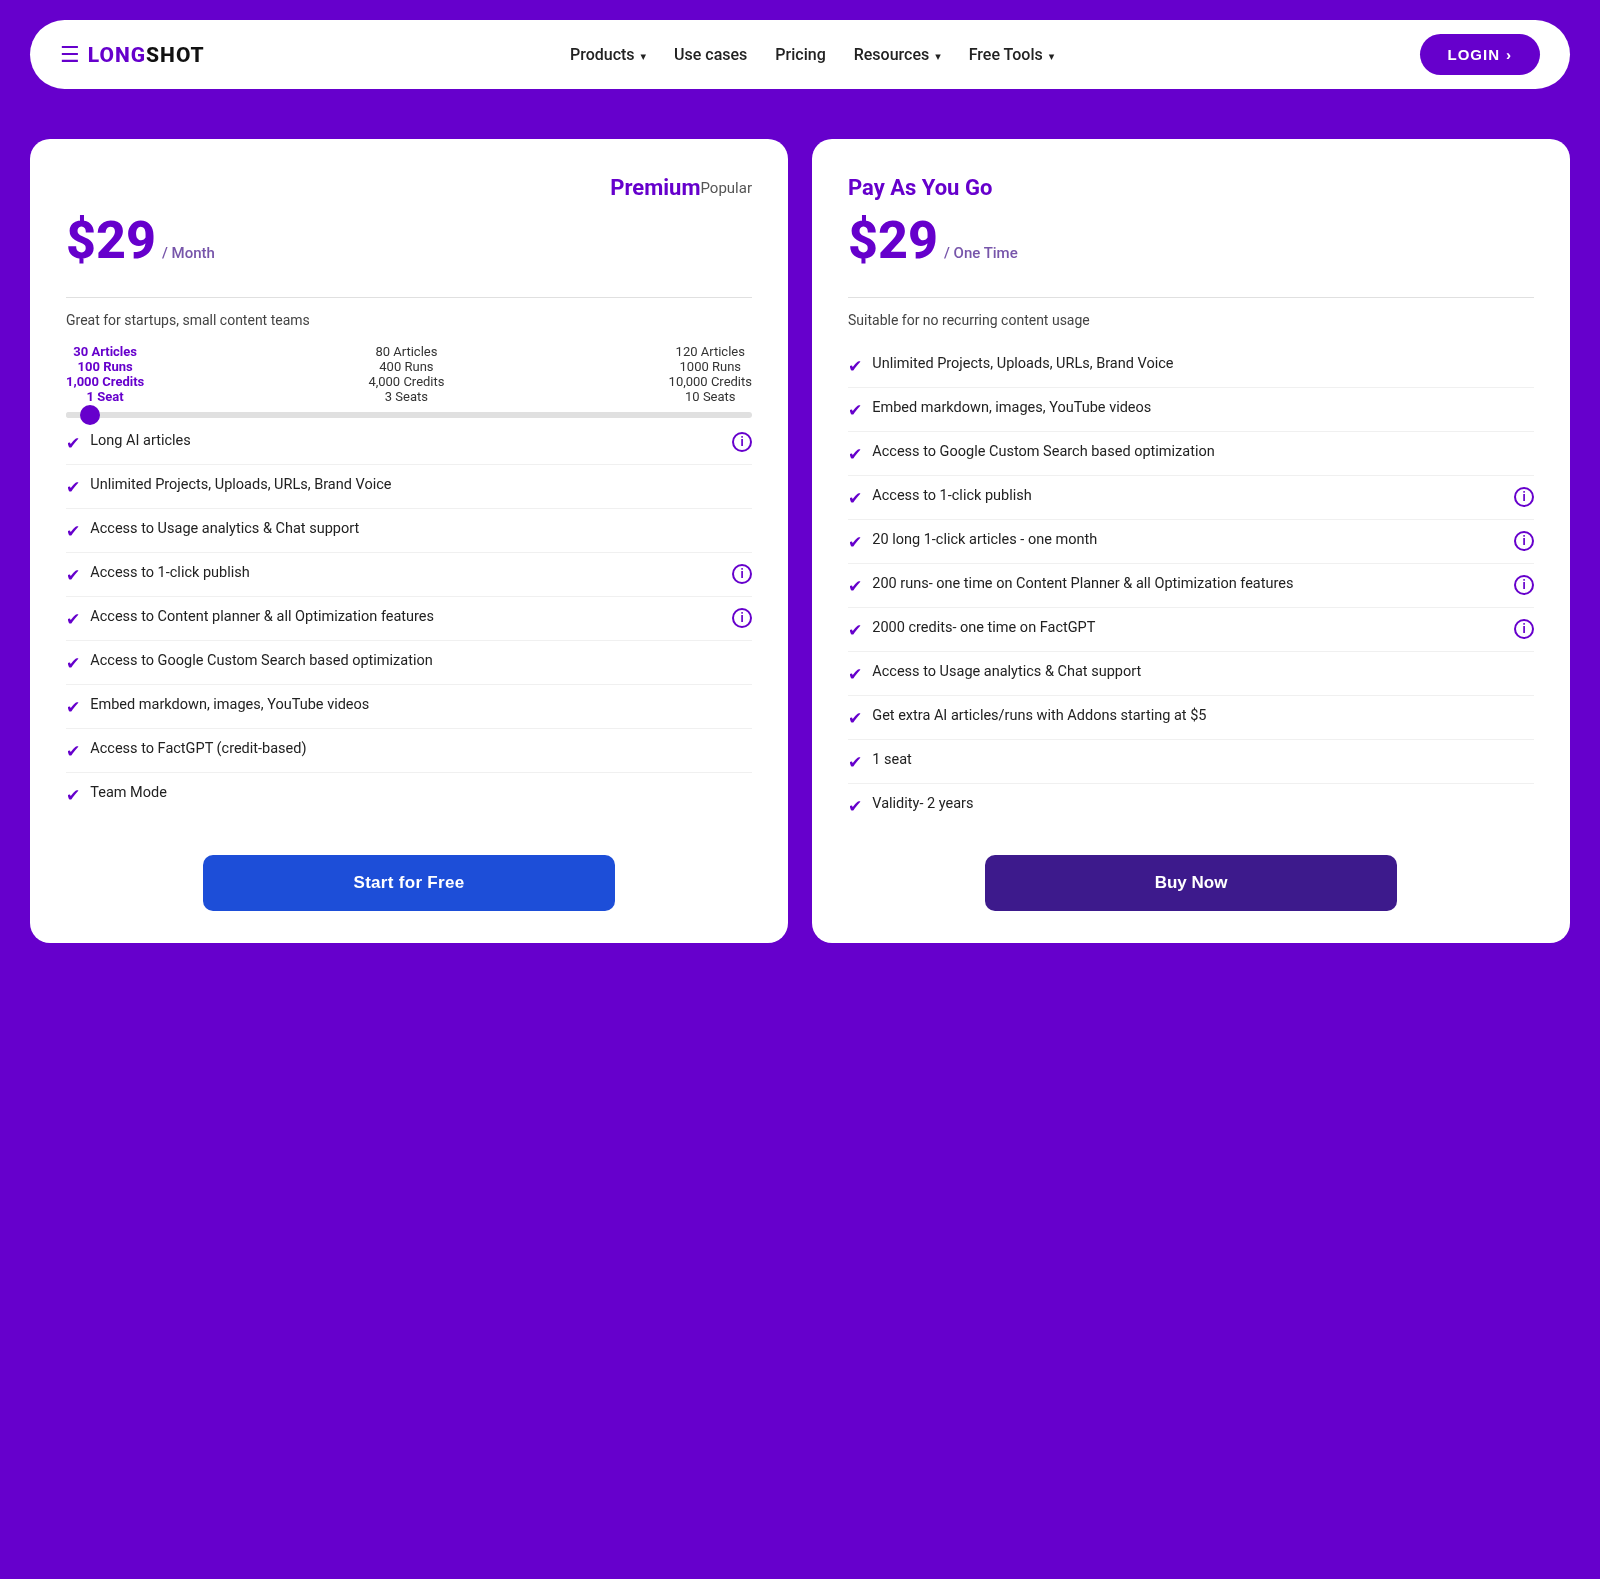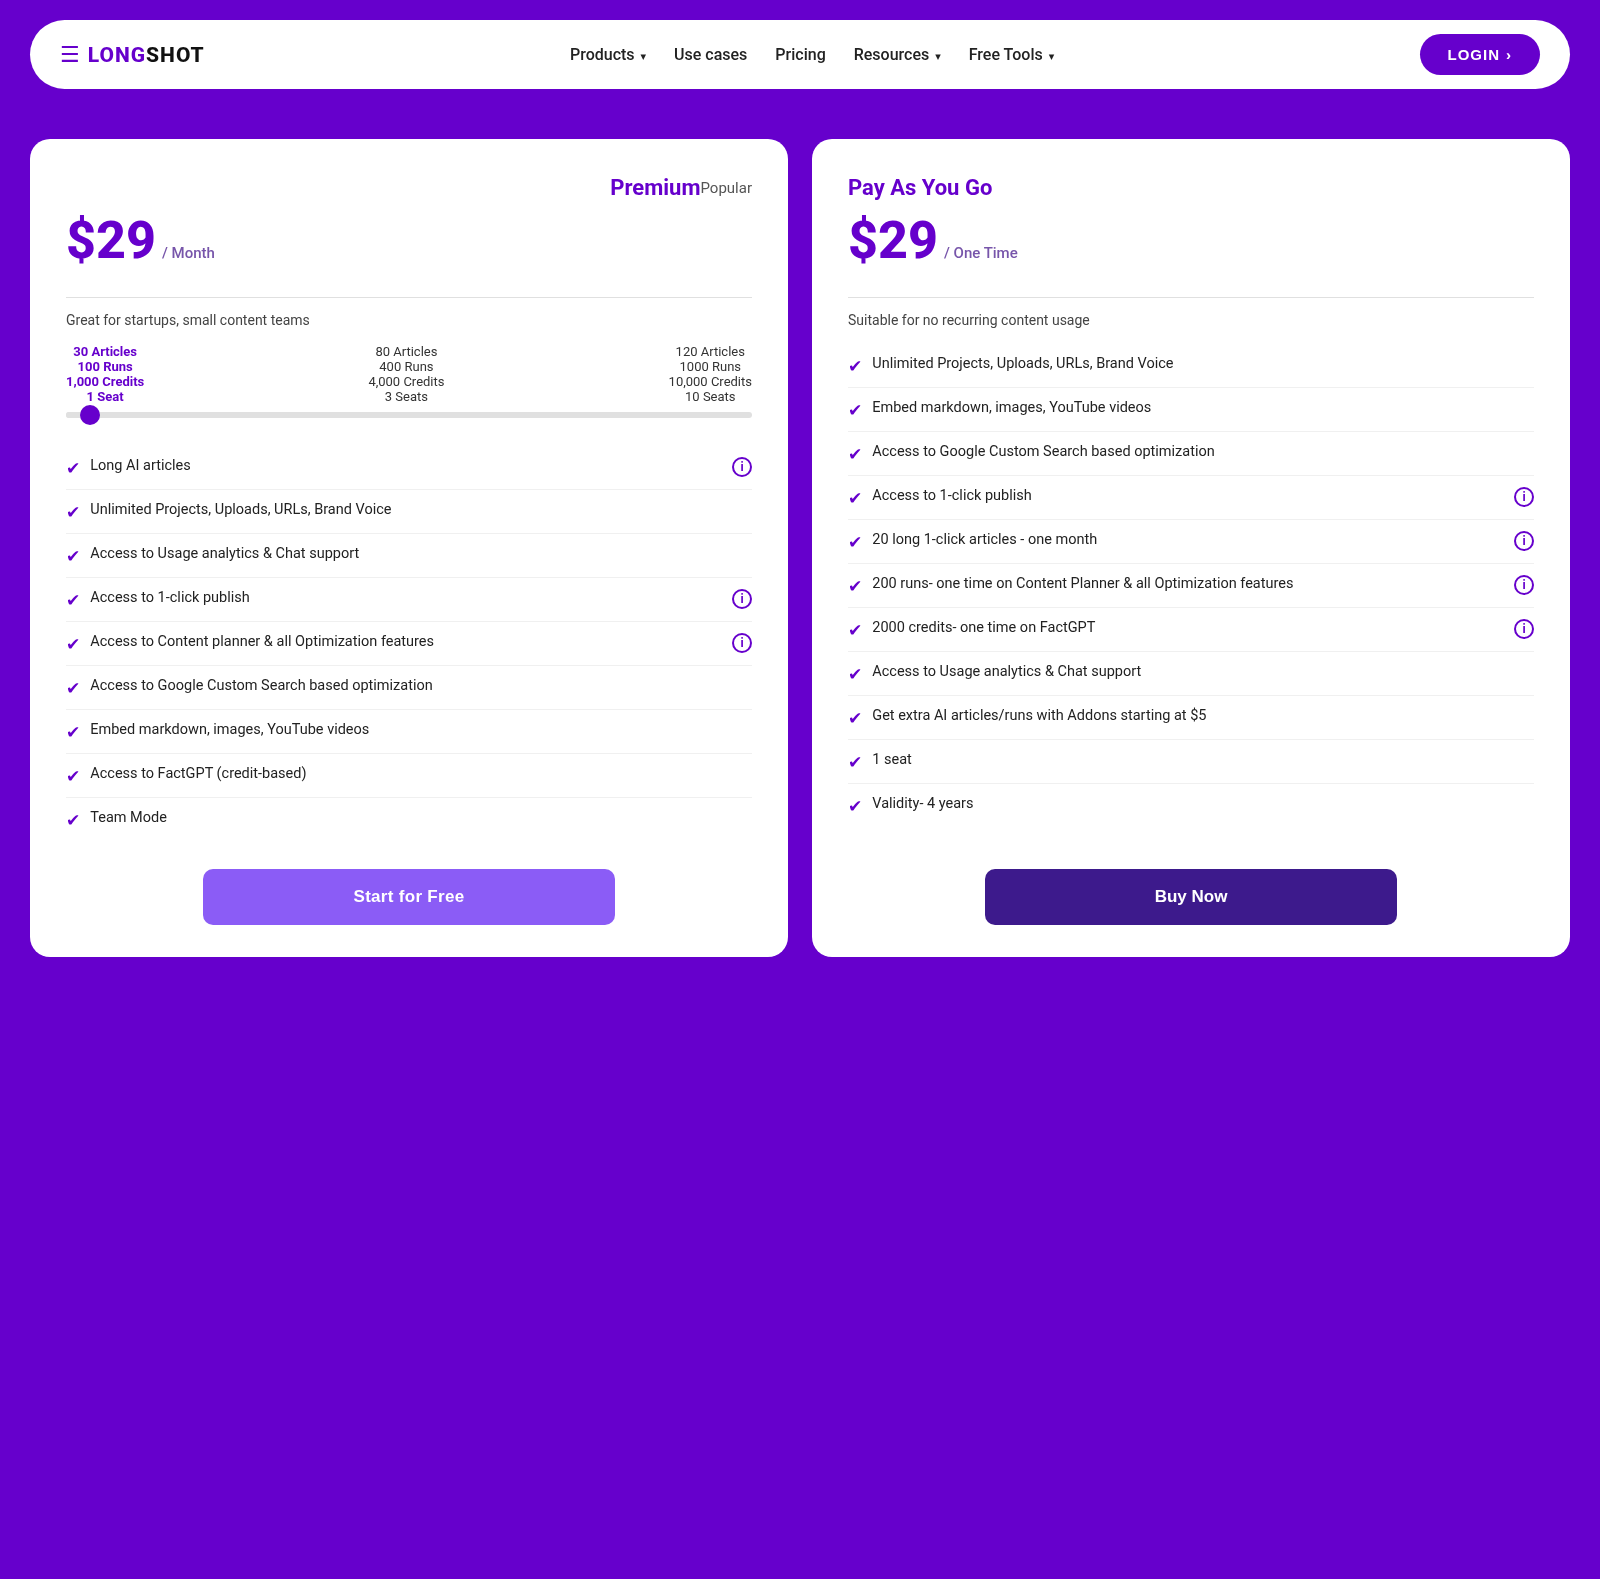--- a/index.html
+++ b/index.html
@@ -117,21 +117,21 @@
       border-top: 1px solid #e0e0e0;
       margin: 14px 0;
     }
     .plan-subtitle {
       font-size: 14px;
       color: #444;
       margin-bottom: 16px;
     }
 
     
-    .slider-section { margin-bottom: 28px; }
+    .slider-section { margin-bottom: 3px; }
     .tier-options {
       display: flex;
       justify-content: space-between;
       margin-bottom: 8px;
     }
     .tier-col {
       text-align: center;
       font-size: 13px;
     }
     .tier-col .tier-val { color: #6600cc; font-weight: 700; }
@@ -199,21 +199,21 @@
       font-weight: 700;
       display: flex;
       align-items: center;
       justify-content: center;
       flex-shrink: 0;
       cursor: pointer;
     }
 
     
     .cta-btn {
-      background: #8b5cf6;
+      background: #1d4ed8;
       color: white;
       border: none;
       border-radius: 10px;
       padding: 18px 40px;
       font-size: 17px;
       font-weight: 700;
       cursor: pointer;
       margin-top: 28px;
       width: 60%;
       align-self: center;
@@ -435,21 +435,21 @@
       </li>
       <li>
         <div class="feat-left">
           <span class="check-icon">✔</span>
           <span>1 seat</span>
         </div>
       </li>
       <li>
         <div class="feat-left">
           <span class="check-icon">✔</span>
-          <span>Validity- 4 years</span>
+          <span>Validity- 2 years</span>
         </div>
       </li>
     </ul>
 
     <button class="buy-btn">Buy Now</button>
   </div>
 
 </div>
 
 </body></html>

